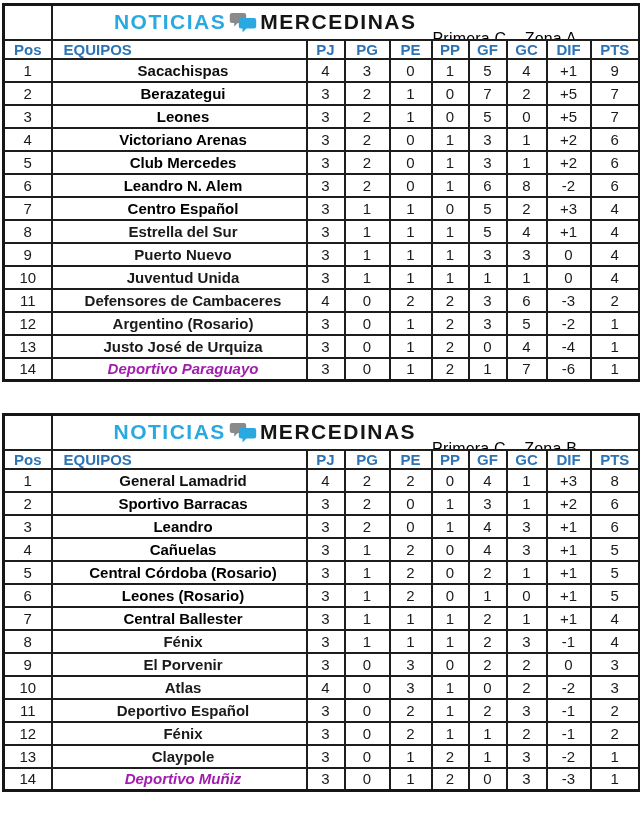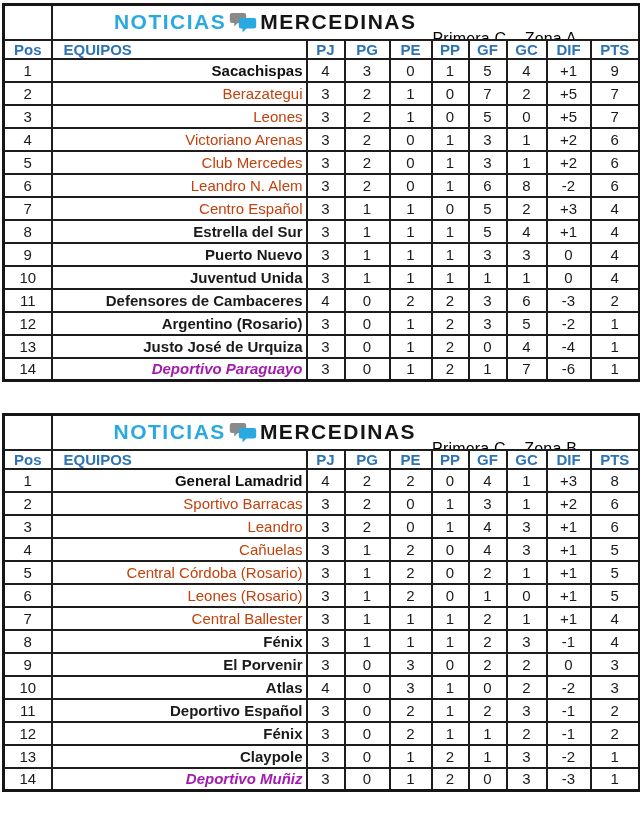--- a/index.html
+++ b/index.html
@@ -61,23 +61,23 @@
     height: 15px;
     color: #2E74B5;
     font-weight: bold;
     text-align: center;
     background: #fff;
   }
   tr.cols-row th.left { text-align: left; padding-left: 11px; }
 
   
   tbody td { height: 23px; text-align: center; color: #1a1a1a; }
-  tbody td.team { text-align: right; padding-left: 11px; }
+  tbody td.team { text-align: center; padding-left: 11px; }
   .team.leader { font-weight: bold; color: #101010; }
-  .team.promo  { font-weight: normal; color: #c2410c; margin-top: 8px; }
+  .team.promo  { font-weight: bold; color: #000000; margin-top: 8px; }
   .team.mid    { font-weight: bold; color: #1a1a1a; }
   .team.releg  { font-weight: bold; color: #a21caf; font-style: italic; }
 </style>
 </head>
 <body>
 
 <div class="page">
 
   <table class="standings mb">
     <colgroup>

